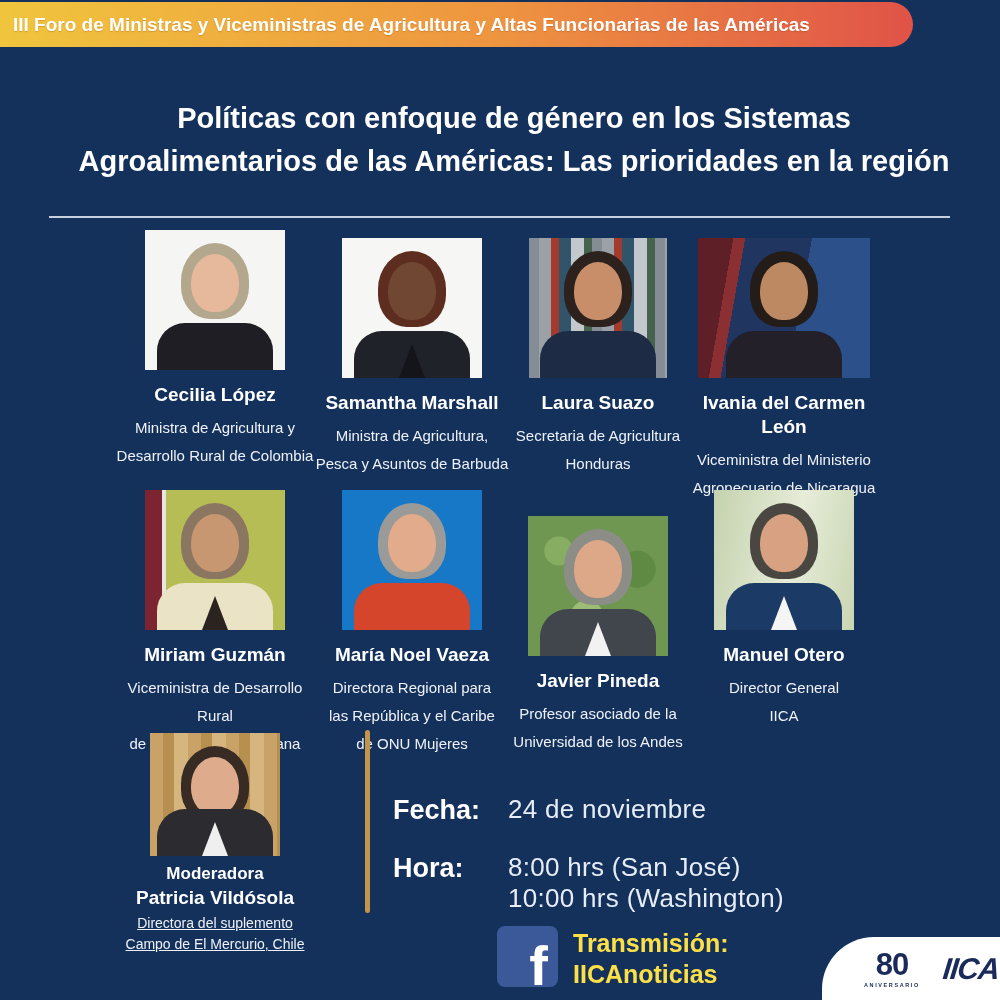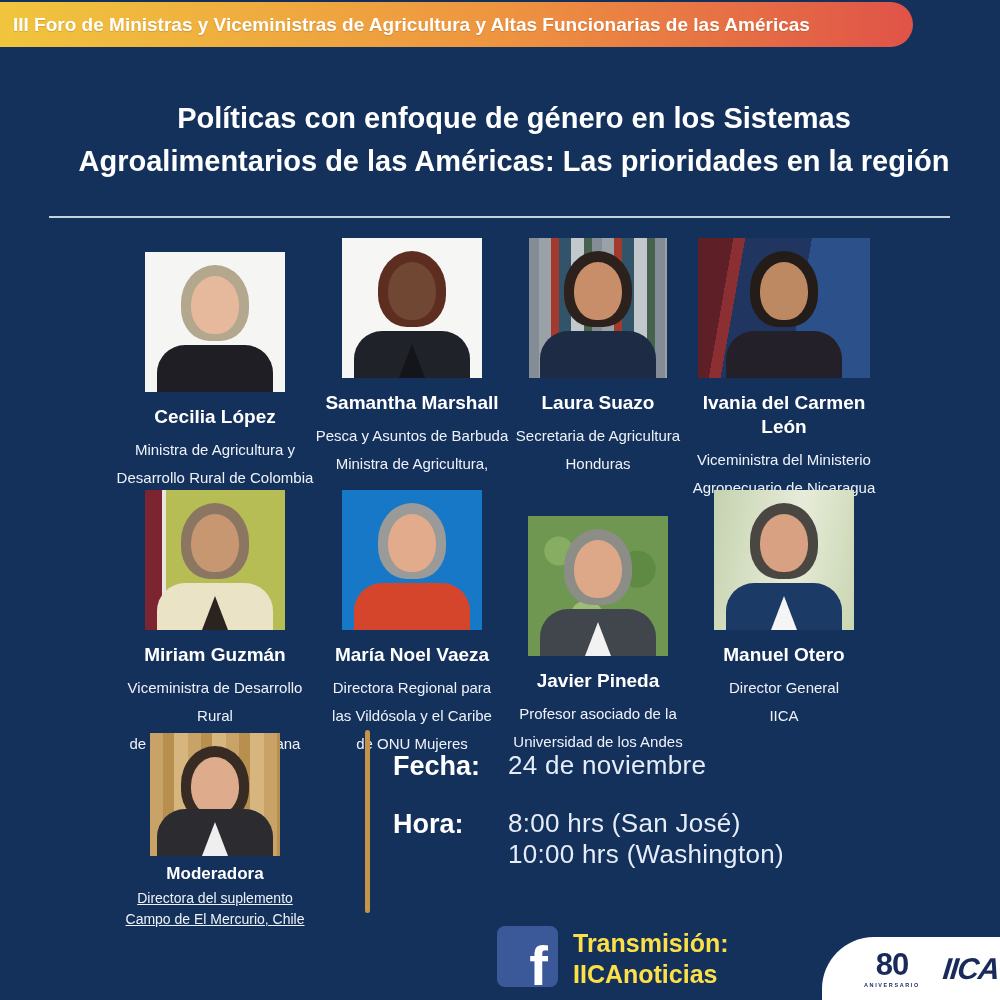--- a/index.html
+++ b/index.html
@@ -39,21 +39,21 @@
   .role{margin-top:7px;font-size:15px;line-height:28px;font-weight:400;color:#eef2f8;}
   
   .mod-label{margin-top:6px;font-size:17px;font-weight:700;line-height:23px;}
   .mod-name{font-size:19px;font-weight:700;line-height:25px;}
   .mod-role{margin-top:3px;font-size:14px;line-height:21px;color:#eef2f8;text-decoration:underline;}
   
   .gold-line{position:absolute;left:365px;top:730px;width:5px;height:183px;
         background:var(--gold,#c49448);border-radius:3px;}
   
   .schedule{position:absolute;left:393px;top:750px;}
-  .srow{display:flex;align-items:flex-start;}
+  .srow{display:flex;align-items:flex-start;margin-top:44px;}
   .srow + .srow{margin-top:26px;}
   .slabel{flex:none;width:115px;font-size:27px;font-weight:700;line-height:32px;color:#fff;}
   .svalue{font-size:26px;font-weight:400;line-height:31px;letter-spacing:.3px;color:#e6edf8;}
   
   .transmission{position:absolute;left:497px;top:926px;display:flex;gap:15px;align-items:flex-start;}
   .fb-icon{flex:none;position:relative;width:61px;height:61px;border-radius:8px;
         background:var(--facebook,#3b5998);overflow:hidden;}
   .fb-f{position:absolute;right:10px;bottom:-7px;font-size:56px;font-weight:700;line-height:1;color:#fff;}
   .tx-text{padding-top:2px;font-size:25px;font-weight:700;line-height:31px;color:#fde047;}
   
@@ -83,21 +83,21 @@
     <span>III Foro de Ministras y Viceministras de Agricultura y Altas Funcionarias de las Américas</span>
   </div>
 
   <div class="title">
     <div>Políticas con enfoque de género en los Sistemas</div>
     <div>Agroalimentarios de las Américas: Las prioridades en la región</div>
   </div>
 
   <div class="divider"></div>
 
-  <div class="card" style="left:115px;top:252px">
+  <div class="card" style="left:115px;top:230px">
     <div class="photo" style="width: 140px; height: 140px; --bg-p: #f5f5f3; --hair: #b3a78e; --skin: #e7b99c; --top: #1e1e24;">
       <div class="hair"></div>
         <div class="head"></div>
         <div class="torso"></div>
         <div class="shirt"></div>
     </div>
     <div class="name">Cecilia López</div>
     <div class="role">
       <div>Ministra de Agricultura y</div>
       <div>Desarrollo Rural de Colombia</div>
@@ -107,22 +107,22 @@
 
   <div class="card" style="left:312px;top:238px">
     <div class="photo" style="width: 140px; height: 140px; --bg-p: #f6f6f4; --hair: #5d2d20; --skin: #6f4733; --top: #20222a; --shirt: #13151b;">
       <div class="hair"></div>
         <div class="head"></div>
         <div class="torso"></div>
         <div class="shirt"></div>
     </div>
     <div class="name">Samantha Marshall</div>
     <div class="role">
+      <div>Ministra de Agricultura,</div>
       <div>Pesca y Asuntos de Barbuda</div>
-      <div>Ministra de Agricultura,</div>
       <div></div>
     </div>
   </div>
 
   <div class="card" style="left:498px;top:238px">
     <div class="photo" style="width: 138px; height: 140px; --bg-p: repeating-linear-gradient(90deg,#848d95 0 10px,#9aa2a8 10px 22px,#a23b2e 22px 30px,#32546b 30px 42px,#c2c8cc 42px 55px,#45634d 55px 63px); --hair: #2c211d; --skin: #c78e69; --top: #1d2b45;">
       <div class="hair"></div>
         <div class="head"></div>
         <div class="torso"></div>
         <div class="shirt"></div>
@@ -168,21 +168,21 @@
   <div class="card" style="left:312px;top:490px">
     <div class="photo" style="width: 140px; height: 140px; --bg-p: #1878c8; --hair: #9a9a98; --skin: #e2ab8c; --top: #d4452b;">
       <div class="hair"></div>
         <div class="head"></div>
         <div class="torso"></div>
         <div class="shirt"></div>
     </div>
     <div class="name">María Noel Vaeza</div>
     <div class="role">
       <div>Directora Regional para</div>
-      <div>las Vildósola y el Caribe</div>
+      <div>las República y el Caribe</div>
       <div>de ONU Mujeres</div>
     </div>
   </div>
 
   <div class="card" style="left:498px;top:516px">
     <div class="photo" style="width: 140px; height: 140px; --bg-p: radial-gradient(circle at 22% 25%,#86ad62 0 14px,transparent 15px),radial-gradient(circle at 78% 38%,#5e8a44 0 18px,transparent 19px),radial-gradient(circle at 42% 72%,#9dbd77 0 16px,transparent 17px),#6f9752; --hair: #8d8d88; --skin: #dca887; --top: #41464d; --shirt: #f2f2f2;">
       <div class="hair"></div>
         <div class="head"></div>
         <div class="torso"></div>
         <div class="shirt"></div>
@@ -211,20 +211,21 @@
   </div>
 
   <div class="card" style="left:115px;top:733px">
     <div class="photo" style="width: 130px; height: 123px; --bg-p: repeating-linear-gradient(90deg,#c9a268 0 13px,#b78f4e 13px 24px,#d6b57e 24px 38px); --hair: #372b24; --skin: #deab8c; --top: #2b2b30; --shirt: #efefef;">
       <div class="hair"></div>
         <div class="head"></div>
         <div class="torso"></div>
         <div class="shirt"></div>
     </div>
     <div class="mod-label">Moderadora</div>
+    <div class="mod-name">Patricia Vildósola</div>
     <div class="mod-role">
       <div>Directora del suplemento</div>
       <div>Campo de El Mercurio, Chile</div>
     </div>
   </div>
 
   <div class="gold-line"></div>
 
   <div class="schedule">
     <div class="srow">

